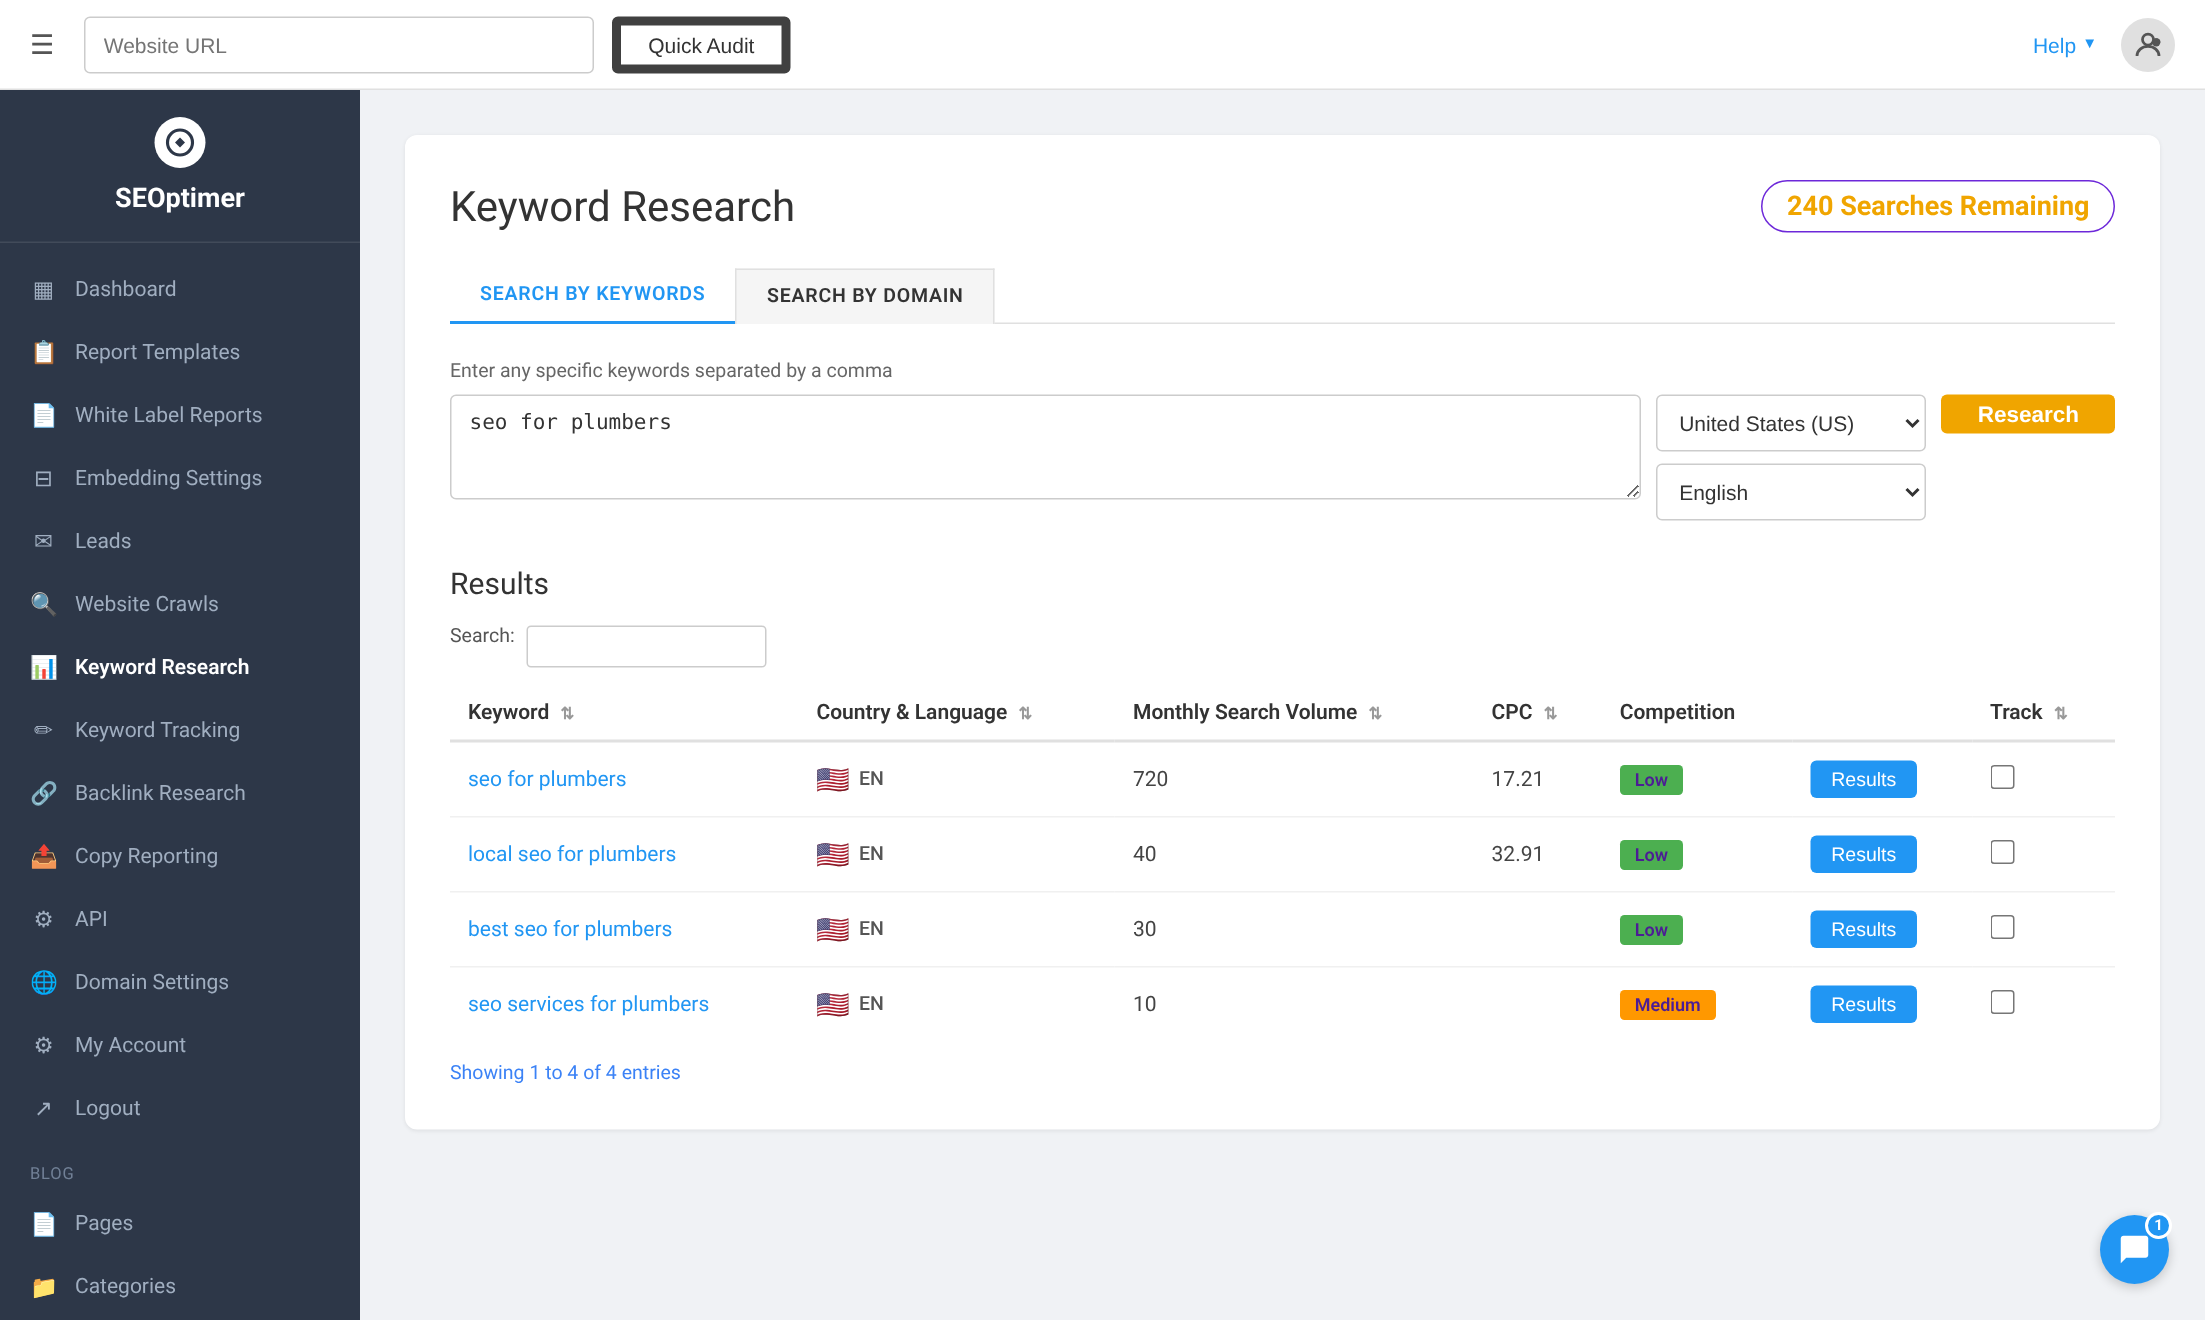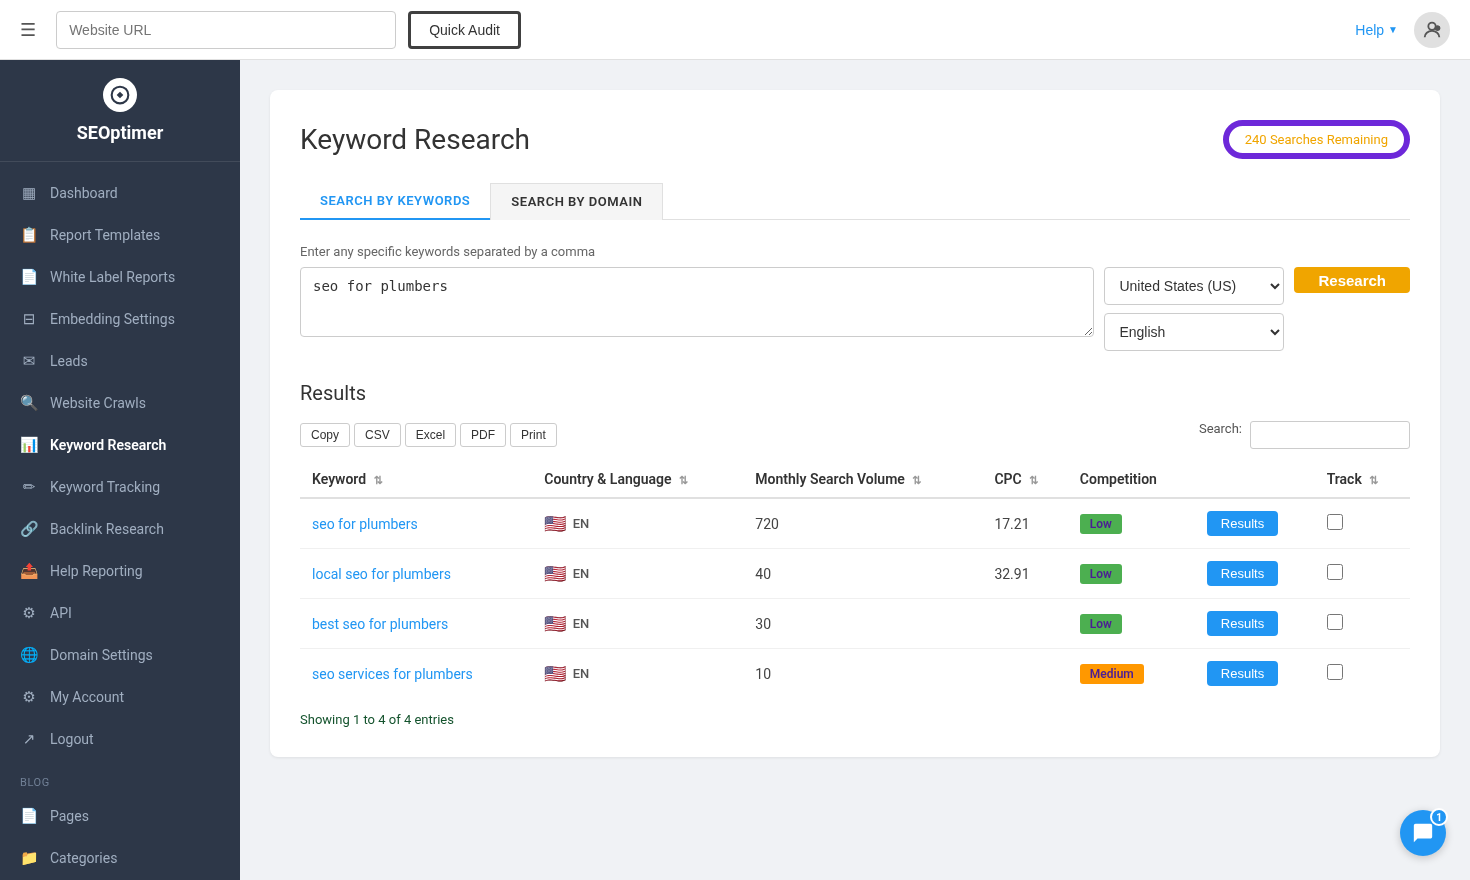--- a/index.html
+++ b/index.html
@@ -25,21 +25,21 @@
       border-radius: 4px;
       padding: 0 12px;
       font-size: 14px;
       color: #999;
       outline: none;
     }
     .quick-audit-btn {
       height: 38px;
       padding: 0 18px;
       background: #fff;
-      border: 3px solid #404040;
+      border: 6px solid #404040;
       border-radius: 4px;
       font-size: 14px;
       cursor: pointer;
       color: #333;
     }
     .header-right {
       margin-left: auto;
       display: flex;
       align-items: center;
       gap: 16px;
@@ -142,26 +142,26 @@
       align-items: center;
       justify-content: space-between;
       margin-bottom: 24px;
     }
     .page-title {
       font-size: 28px;
       font-weight: 400;
       color: #333;
     }
     .searches-badge {
-      border: 6px solid #6d28d9;
+      border: 1px solid #6d28d9;
       color: #f0a500;
       border-radius: 20px;
       padding: 6px 16px;
-      font-size: 13px;
-      font-weight: 400;
+      font-size: 18px;
+      font-weight: 700;
     }
 
     
     .tab-bar {
       display: flex;
       border-bottom: 1px solid #e0e0e0;
       margin-bottom: 24px;
     }
     .tab {
       padding: 10px 20px;
@@ -304,21 +304,21 @@
     .results-link-btn {
       background: #2196f3;
       color: #fff;
       border: none;
       border-radius: 4px;
       padding: 5px 14px;
       font-size: 13px;
       cursor: pointer;
     }
     .track-checkbox { width: 16px; height: 16px; cursor: pointer; }
-    .entries-info { font-size: 13px; color: #14532d; margin-top: 14px; }
+    .entries-info { font-size: 13px; color: #3b82f6; margin-top: 14px; }
 
     
     .chat-bubble {
       position: fixed;
       bottom: 24px;
       right: 24px;
       width: 46px;
       height: 46px;
       background: #2196f3;
       border-radius: 50%;
@@ -413,21 +413,21 @@
       <div class="sidebar-item">
         <span class="sidebar-icon">✏</span>
         <span>Keyword Tracking</span>
       </div>
       <div class="sidebar-item">
         <span class="sidebar-icon">🔗</span>
         <span>Backlink Research</span>
       </div>
       <div class="sidebar-item">
         <span class="sidebar-icon">📤</span>
-        <span>Help Reporting</span>
+        <span>Copy Reporting</span>
       </div>
       <div class="sidebar-item">
         <span class="sidebar-icon">⚙</span>
         <span>API</span>
       </div>
       <div class="sidebar-item">
         <span class="sidebar-icon">🌐</span>
         <span>Domain Settings</span>
       </div>
       <div class="sidebar-item">
@@ -481,27 +481,20 @@
             <option>French</option>
             <option>German</option>
           </select>
         </div>
         <button class="research-btn">Research</button>
       </div>
 
       <h2 class="results-title">Results</h2>
 
       <div class="table-toolbar">
-        <div class="table-btn-group">
-          <button class="table-btn">Copy</button>
-          <button class="table-btn">CSV</button>
-          <button class="table-btn">Excel</button>
-          <button class="table-btn">PDF</button>
-          <button class="table-btn">Print</button>
-        </div>
         <div class="search-row">
           <span>Search:</span>
           <input class="search-box" type="text" style="">
         </div>
       </div>
 
       <table class="results-table">
         <thead>
           <tr>
             <th>Keyword <span class="sort-icon">⇅</span></th>

